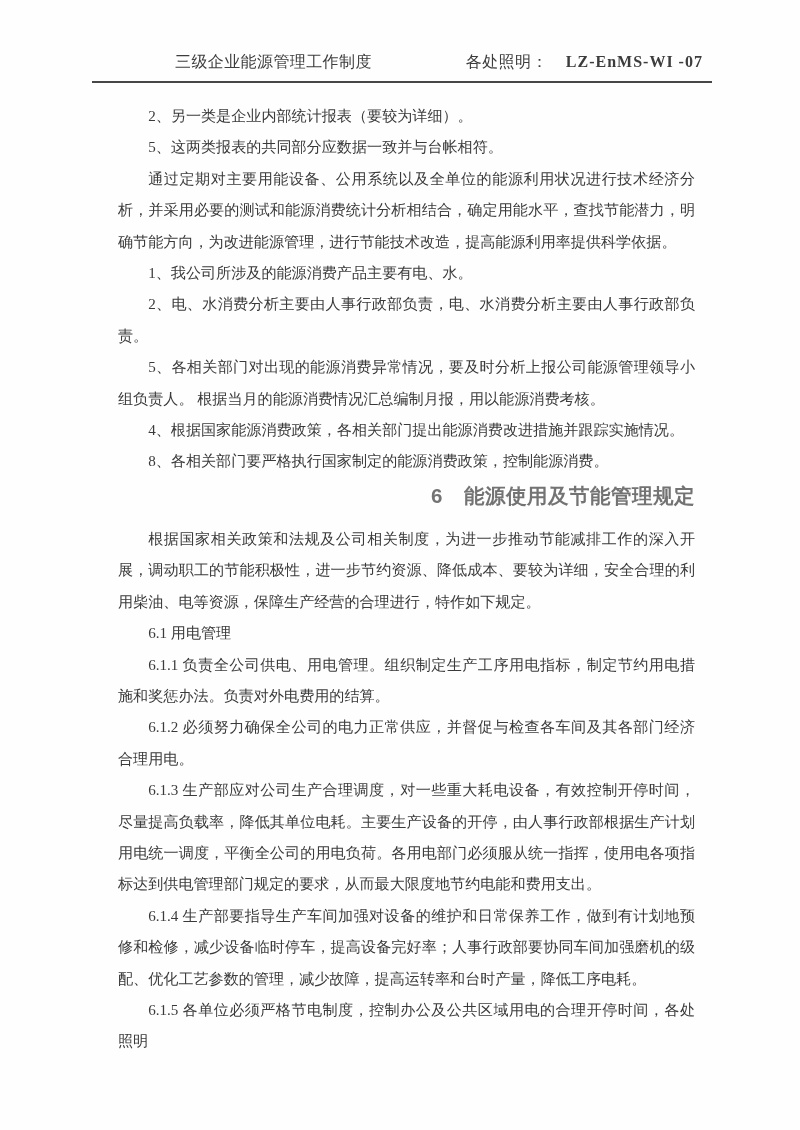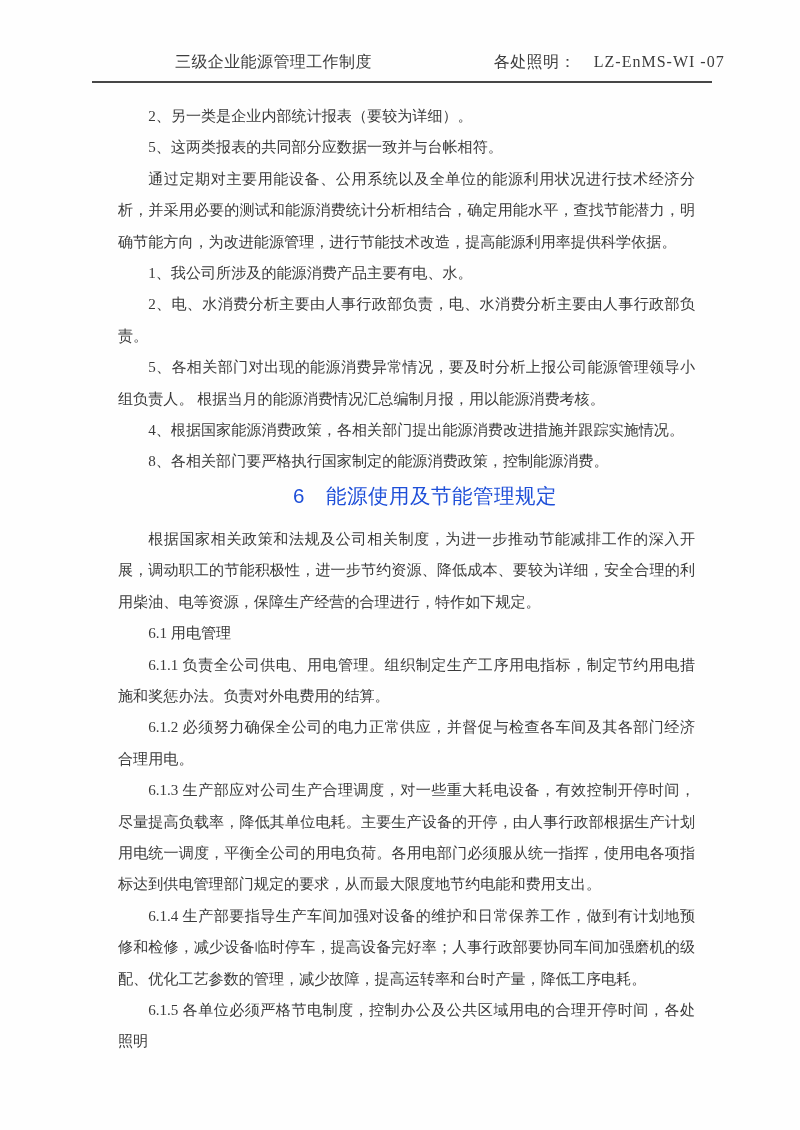--- a/index.html
+++ b/index.html
@@ -15,28 +15,28 @@
     overflow: hidden;
   }
   .header-row {
     display: flex;
     align-items: flex-end;
     padding: 52px 0 0 90px;
     font-size: 16px;
     letter-spacing: 0.4px;
     color: #3d3d3d;
     white-space: nowrap;
-    gap: 28px;
   }
   .header-title { margin-left: 85px; }
   .header-doc { margin-left: 94px; }
   .header-doc-value {
     margin-left: 18px;
     font-family: "Liberation Serif", "DejaVu Serif", serif;
     letter-spacing: 1px;
+    font-weight: bold;
   }
   .header-rule {
     height: 0;
     border-top: 2.5px solid #474747;
     margin: 8px 88px 0 92px;
   }
   .content {
     margin: 18px 105px 0 118px;
     width: 577px;
     font-size: 15.1px;
@@ -44,26 +44,26 @@
     text-align: justify;
     color: #3a3a3a;
   }
   .para {
     text-indent: 2em;
     margin: 0;
   }
   .section-heading {
     font-family: "Liberation Sans", "DejaVu Sans", sans-serif;
     font-size: 20.5px;
-    font-weight: 400;
-    color: #1d4ed8;
+    font-weight: 700;
+    color: #737373;
     line-height: 32px;
     margin: 2px 0 12px 0;
     text-indent: 1.8em;
-    text-align: center;
+    text-align: right;
     letter-spacing: 0.5px;
   }
 </style>
 </head>
 <body>
 
 <div class="page">
 
   <div class="header-row">
     <span class="header-title">三级企业能源管理工作制度</span>

